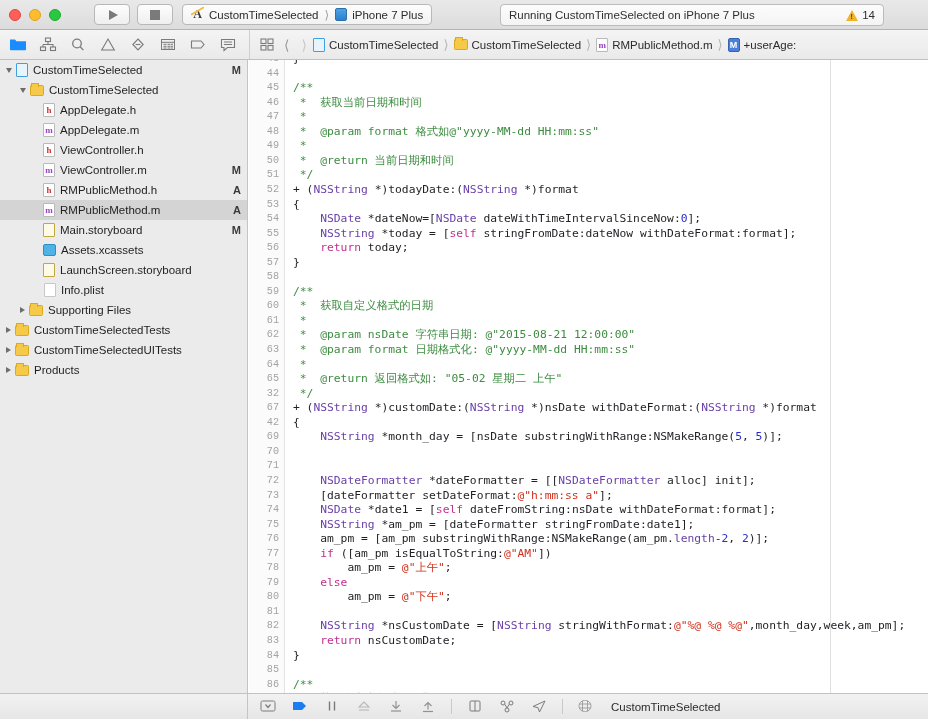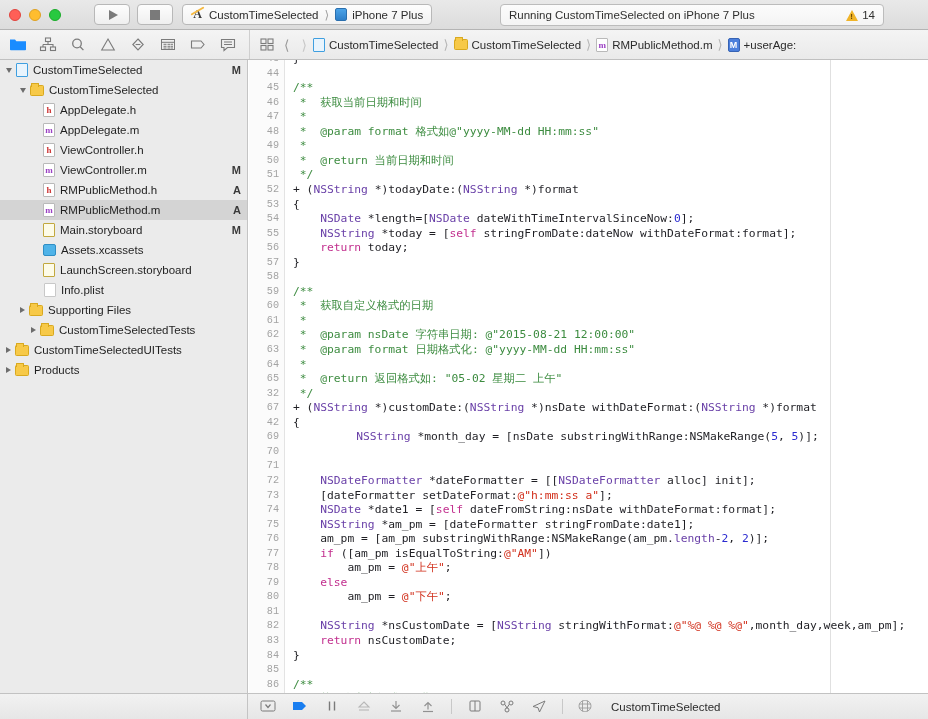--- a/index.html
+++ b/index.html
@@ -458,21 +458,21 @@
       <span class="badge"></span>
     </div>
     <div class="row" style="padding-left: 20px;">
       <span class="disc right"></span>
       <span class="glyph">
         <span class="ico-folder"></span>
       </span>
       <span class="label">Supporting Files</span>
       <span class="badge"></span>
     </div>
-    <div class="row" style="padding-left: 6px; margin-left: 25px;">
+    <div class="row" style="padding-left: 6px;">
       <span class="disc right"></span>
       <span class="glyph">
         <span class="ico-folder"></span>
       </span>
       <span class="label">CustomTimeSelectedTests</span>
       <span class="badge"></span>
     </div>
     <div class="row" style="padding-left: 6px;">
       <span class="disc right"></span>
       <span class="glyph">
@@ -544,36 +544,36 @@
       <div class="cline" style="position: absolute; top: 6.55px; left: 0px; right: 0px;"><span class="ctext"></span></div>
       <div class="cline" style="position: absolute; top: 21.1px; left: 0px; right: 0px;"><span class="ctext"><span class="c-cmt">/**</span></span></div>
       <div class="cline" style="position: absolute; top: 35.65px; left: 0px; right: 0px;"><span class="ctext"><span class="c-cmt"> *  获取当前日期和时间</span></span></div>
       <div class="cline" style="position: absolute; top: 50.2px; left: 0px; right: 0px;"><span class="ctext"><span class="c-cmt"> *</span></span></div>
       <div class="cline" style="position: absolute; top: 64.75px; left: 0px; right: 0px;"><span class="ctext"><span class="c-cmt"> *  @param format 格式如@"yyyy-MM-dd HH:mm:ss"</span></span></div>
       <div class="cline" style="position: absolute; top: 79.3px; left: 0px; right: 0px;"><span class="ctext"><span class="c-cmt"> *</span></span></div>
       <div class="cline" style="position: absolute; top: 93.85px; left: 0px; right: 0px;"><span class="ctext"><span class="c-cmt"> *  @return 当前日期和时间</span></span></div>
       <div class="cline" style="position: absolute; top: 108.4px; left: 0px; right: 0px;"><span class="ctext"><span class="c-cmt"> */</span></span></div>
       <div class="cline" style="position: absolute; top: 122.95px; left: 0px; right: 0px; padding-left: 12px;"><span class="ctext"><span>+ (</span><span class="c-cls">NSString</span><span> *)todayDate:(</span><span class="c-cls">NSString</span><span> *)format</span></span></div>
       <div class="cline" style="position: absolute; top: 137.5px; left: 0px; right: 0px;"><span class="ctext"><span>{</span></span></div>
-      <div class="cline" style="position: absolute; top: 152.05px; left: 0px; right: 0px;"><span class="ctext"><span>    </span><span class="c-cls">NSDate</span><span> *length=[</span><span class="c-cls">NSDate</span><span> dateWithTimeIntervalSinceNow:</span><span class="c-num">0</span><span>];</span></span></div>
+      <div class="cline" style="position: absolute; top: 152.05px; left: 0px; right: 0px;"><span class="ctext"><span>    </span><span class="c-cls">NSDate</span><span> *dateNow=[</span><span class="c-cls">NSDate</span><span> dateWithTimeIntervalSinceNow:</span><span class="c-num">0</span><span>];</span></span></div>
       <div class="cline" style="position: absolute; top: 166.6px; left: 0px; right: 0px;"><span class="ctext"><span>    </span><span class="c-cls">NSString</span><span> *today = [</span><span class="c-kw">self</span><span> stringFromDate:dateNow withDateFormat:format];</span></span></div>
       <div class="cline" style="position: absolute; top: 181.15px; left: 0px; right: 0px;"><span class="ctext"><span>    </span><span class="c-kw">return</span><span> today;</span></span></div>
       <div class="cline" style="position: absolute; top: 195.7px; left: 0px; right: 0px;"><span class="ctext"><span>}</span></span></div>
       <div class="cline" style="position: absolute; top: 210.25px; left: 0px; right: 0px;"><span class="ctext"></span></div>
       <div class="cline" style="position: absolute; top: 224.8px; left: 0px; right: 0px;"><span class="ctext"><span class="c-cmt">/**</span></span></div>
       <div class="cline" style="position: absolute; top: 239.35px; left: 0px; right: 0px;"><span class="ctext"><span class="c-cmt"> *  获取自定义格式的日期</span></span></div>
       <div class="cline" style="position: absolute; top: 253.9px; left: 0px; right: 0px;"><span class="ctext"><span class="c-cmt"> *</span></span></div>
       <div class="cline" style="position: absolute; top: 268.45px; left: 0px; right: 0px;"><span class="ctext"><span class="c-cmt"> *  @param nsDate 字符串日期: @"2015-08-21 12:00:00"</span></span></div>
       <div class="cline" style="position: absolute; top: 283px; left: 0px; right: 0px;"><span class="ctext"><span class="c-cmt"> *  @param format 日期格式化: @"yyyy-MM-dd HH:mm:ss"</span></span></div>
       <div class="cline" style="position: absolute; top: 297.55px; left: 0px; right: 0px;"><span class="ctext"><span class="c-cmt"> *</span></span></div>
       <div class="cline" style="position: absolute; top: 312.1px; left: 0px; right: 0px;"><span class="ctext"><span class="c-cmt"> *  @return 返回格式如: "05-02 星期二 上午"</span></span></div>
       <div class="cline" style="position: absolute; top: 326.65px; left: 0px; right: 0px;"><span class="ctext"><span class="c-cmt"> */</span></span></div>
       <div class="cline" style="position: absolute; top: 341.2px; left: 0px; right: 0px;"><span class="ctext"><span>+ (</span><span class="c-cls">NSString</span><span> *)customDate:(</span><span class="c-cls">NSString</span><span> *)nsDate withDateFormat:(</span><span class="c-cls">NSString</span><span> *)format</span></span></div>
       <div class="cline" style="position: absolute; top: 355.75px; left: 0px; right: 0px;"><span class="ctext"><span>{</span></span></div>
-      <div class="cline" style="position: absolute; top: 370.3px; left: 0px; right: 0px; margin-left: 36px;"><span class="ctext"><span>    </span><span class="c-cls">NSString</span><span> *month_day = [nsDate substringWithRange:NSMakeRange(</span><span class="c-num">5</span><span>, </span><span class="c-num">5</span><span>)];</span></span></div>
+      <div class="cline" style="position: absolute; top: 370.3px; left: 0px; right: 0px;"><span class="ctext"><span>    </span><span class="c-cls">NSString</span><span> *month_day = [nsDate substringWithRange:NSMakeRange(</span><span class="c-num">5</span><span>, </span><span class="c-num">5</span><span>)];</span></span></div>
       <div class="cline" style="position: absolute; top: 399.4px; left: 0px; right: 0px;"><span class="ctext"></span></div>
       <div class="cline" style="position: absolute; top: 413.95px; left: 0px; right: 0px;"><span class="ctext"><span>    </span><span class="c-cls">NSDateFormatter</span><span> *dateFormatter = [[</span><span class="c-cls">NSDateFormatter</span><span> alloc] init];</span></span></div>
       <div class="cline" style="position: absolute; top: 428.5px; left: 0px; right: 0px;"><span class="ctext"><span>    [dateFormatter setDateFormat:</span><span class="c-str">@"h:mm:ss a"</span><span>];</span></span></div>
       <div class="cline" style="position: absolute; top: 443.05px; left: 0px; right: 0px;"><span class="ctext"><span>    </span><span class="c-cls">NSDate</span><span> *date1 = [</span><span class="c-kw">self</span><span> dateFromString:nsDate withDateFormat:format];</span></span></div>
       <div class="cline" style="position: absolute; top: 457.6px; left: 0px; right: 0px;"><span class="ctext"><span>    </span><span class="c-cls">NSString</span><span> *am_pm = [dateFormatter stringFromDate:date1];</span></span></div>
       <div class="cline" style="position: absolute; top: 472.15px; left: 0px; right: 0px;"><span class="ctext"><span>    am_pm = [am_pm substringWithRange:NSMakeRange(am_pm.</span><span class="c-cls">length</span><span>-</span><span class="c-num">2</span><span>, </span><span class="c-num">2</span><span>)];</span></span></div>
       <div class="cline" style="position: absolute; top: 486.7px; left: 0px; right: 0px;"><span class="ctext"><span>    </span><span class="c-kw">if</span><span> ([am_pm isEqualToString:</span><span class="c-str">@"AM"</span><span>])</span></span></div>
       <div class="cline" style="position: absolute; top: 501.25px; left: 0px; right: 0px;"><span class="ctext"><span>        am_pm = </span><span class="c-str">@"上午"</span><span>;</span></span></div>
       <div class="cline" style="position: absolute; top: 515.8px; left: 0px; right: 0px;"><span class="ctext"><span>    </span><span class="c-kw">else</span></span></div>
       <div class="cline" style="position: absolute; top: 530.35px; left: 0px; right: 0px;"><span class="ctext"><span>        am_pm = </span><span class="c-str">@"下午"</span><span>;</span></span></div>

